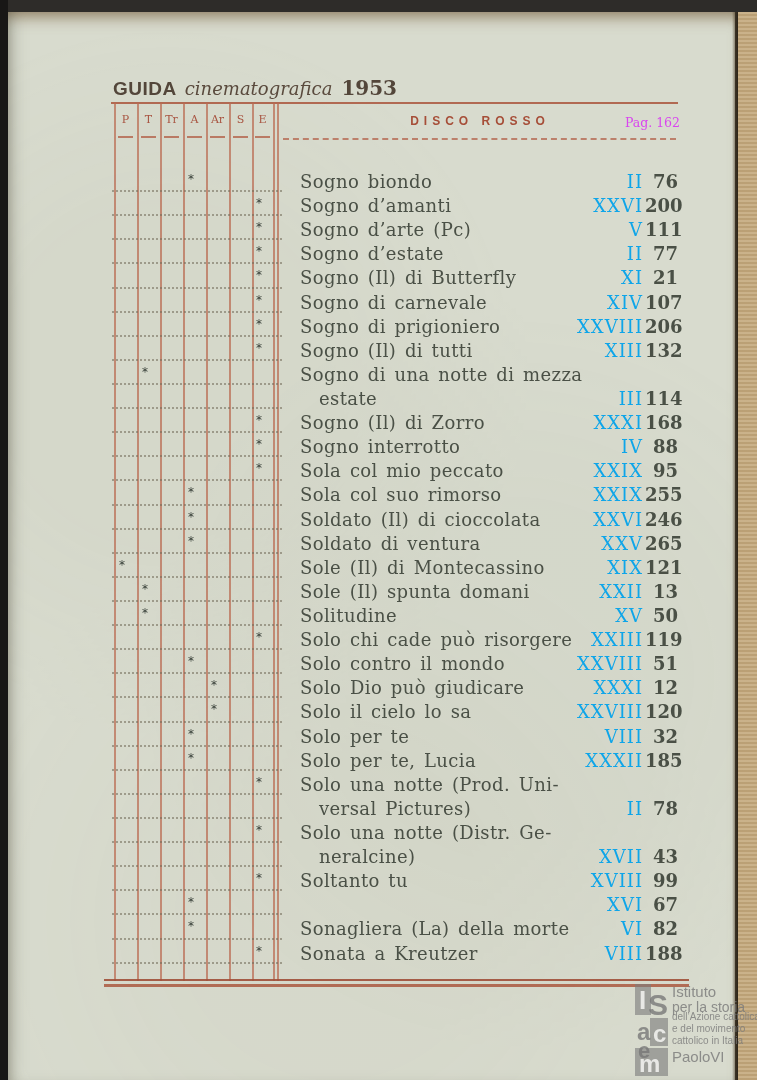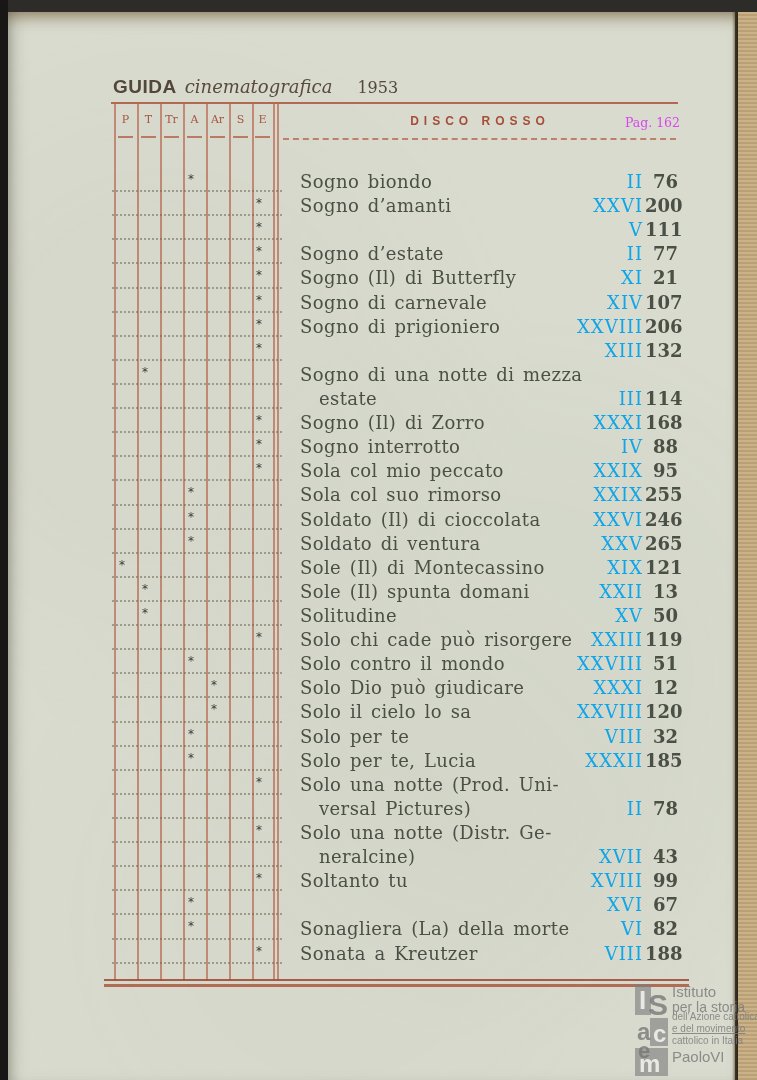--- a/index.html
+++ b/index.html
@@ -18,21 +18,21 @@
           radial-gradient(circle at 45% 85%, rgba(160,150,120,.12) 0 15%, transparent 40%);}
   .crease{position:absolute;left:732px;top:12px;width:6px;height:1068px;
         background:linear-gradient(90deg, rgba(100,80,50,0) 0%, rgba(72,58,36,.55) 55%, rgba(45,36,22,.9) 100%);}
   .right-strip{position:absolute;left:738px;top:12px;width:19px;height:1068px;background:#c4a97d;
         border-right:2px solid #8f7b56;
         background-image:repeating-linear-gradient(180deg, rgba(255,255,255,.10) 0 2px, rgba(120,95,60,.12) 2px 4px);}
   
   .guida{position:absolute;left:113px;top:76px;white-space:nowrap;color:#53463a;}
   .guida .g1{font-family:"Liberation Sans",sans-serif;font-weight:bold;font-size:19px;letter-spacing:.5px;}
   .guida .g2{font-family:"DejaVu Serif",serif;font-style:italic;font-size:18px;margin-left:8px;color:#5a4a3d;}
-  .guida .g3{font-family:"DejaVu Serif",serif;font-weight:normal;font-size:16px;margin-left:25px;}
+  .guida .g3{font-family:"DejaVu Serif",serif;font-weight:bold;font-size:20px;margin-left:9px;}
   .top-rule{position:absolute;left:111px;top:102px;width:567px;height:2px;background:rgba(170,85,60,.85);}
   .col-letter{position:absolute;top:113px;width:23px;text-align:center;font-size:11px;color:#a85441;
         font-family:"DejaVu Serif",serif;}
   .cl0{left:114px}.cl1{left:137px}.cl2{left:160px}.cl3{left:183px}.cl4{left:206px}.cl5{left:229px}.cl6{left:251px}
   .col-dash{position:absolute;top:136px;width:15px;border-top:2px solid rgba(176,90,66,.75);}
   .cd0{left:118px}.cd1{left:141px}.cd2{left:164px}.cd3{left:187px}.cd4{left:210px}.cd5{left:233px}.cd6{left:255px}
   .section-title{position:absolute;left:398px;top:114px;width:164px;text-align:center;
         font-family:"Liberation Sans",sans-serif;font-weight:bold;font-size:12px;letter-spacing:5px;color:#a64e38;}
   .page-label{position:absolute;left:608px;top:115px;width:72px;text-align:right;font-size:12.5px;color:#d946ef;
         font-family:"DejaVu Serif",serif;}
@@ -66,21 +66,21 @@
   .wm{position:absolute;left:635px;top:982px;width:122px;height:96px;pointer-events:none;}
   .wm .blk{position:absolute;background:rgba(125,125,125,.62);}
   .wm .lt{position:absolute;font-family:"Liberation Sans",sans-serif;font-weight:bold;line-height:1;}
   .wm .white{color:rgba(238,238,236,.92);}
   .wm .gray{color:rgba(118,118,118,.78);}
   .wm-text{position:absolute;left:37px;color:rgba(122,122,122,.82);
         font-family:"Liberation Sans",sans-serif;white-space:nowrap;}
   .wm-t0{top:1px;font-size:15px;}
   .wm-t1{top:17px;font-size:14px;}
   .wm-t2{top:29px;font-size:10px;}
-  .wm-t3{top:41px;font-size:10px;text-decoration:underline;}
+  .wm-t3{top:41px;font-size:10px;}
   .wm-t4{top:53px;font-size:10px;}
   .wm-t5{top:66px;font-size:15px;}
 </style>
 </head>
 <body>
 
 <div class="shot">
   <div class="band-top"></div>
   <div class="band-left"></div>
   <div class="page"></div>
@@ -133,20 +133,21 @@
     <div class="row" data-star="E">
         <span class="dots"></span>
         <span class="star">*</span>
         <span class="title">Sogno d’amanti</span>
         <span class="roman">XXVI</span>
         <span class="pagenum">200</span>
       </div>
     <div class="row" data-star="E">
         <span class="dots"></span>
         <span class="star">*</span>
+        <span class="title">Sogno d’arte (Pc)</span>
         <span class="roman">V</span>
         <span class="pagenum">111</span>
       </div>
     <div class="row" data-star="E">
         <span class="dots"></span>
         <span class="star">*</span>
         <span class="title">Sogno d’estate</span>
         <span class="roman">II</span>
         <span class="pagenum">77</span>
       </div>
@@ -167,20 +168,21 @@
     <div class="row" data-star="E">
         <span class="dots"></span>
         <span class="star">*</span>
         <span class="title">Sogno di prigioniero</span>
         <span class="roman">XXVIII</span>
         <span class="pagenum">206</span>
       </div>
     <div class="row" data-star="E">
         <span class="dots"></span>
         <span class="star">*</span>
+        <span class="title">Sogno (Il) di tutti</span>
         <span class="roman">XIII</span>
         <span class="pagenum">132</span>
       </div>
     <div class="row" data-star="T">
         <span class="dots"></span>
         <span class="star">*</span>
         <span class="title">Sogno di una notte di mezza</span>
         <span class="roman"></span>
         <span class="pagenum"></span>
       </div>

